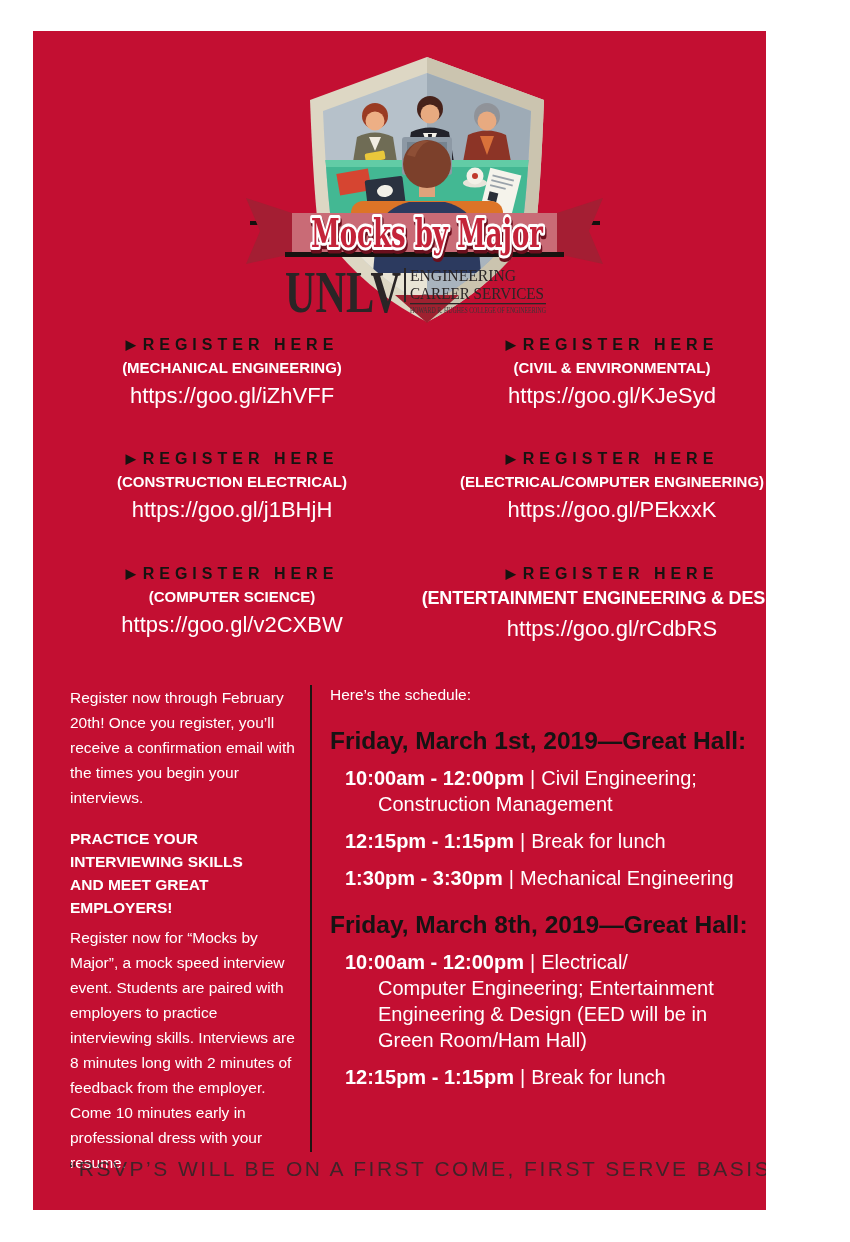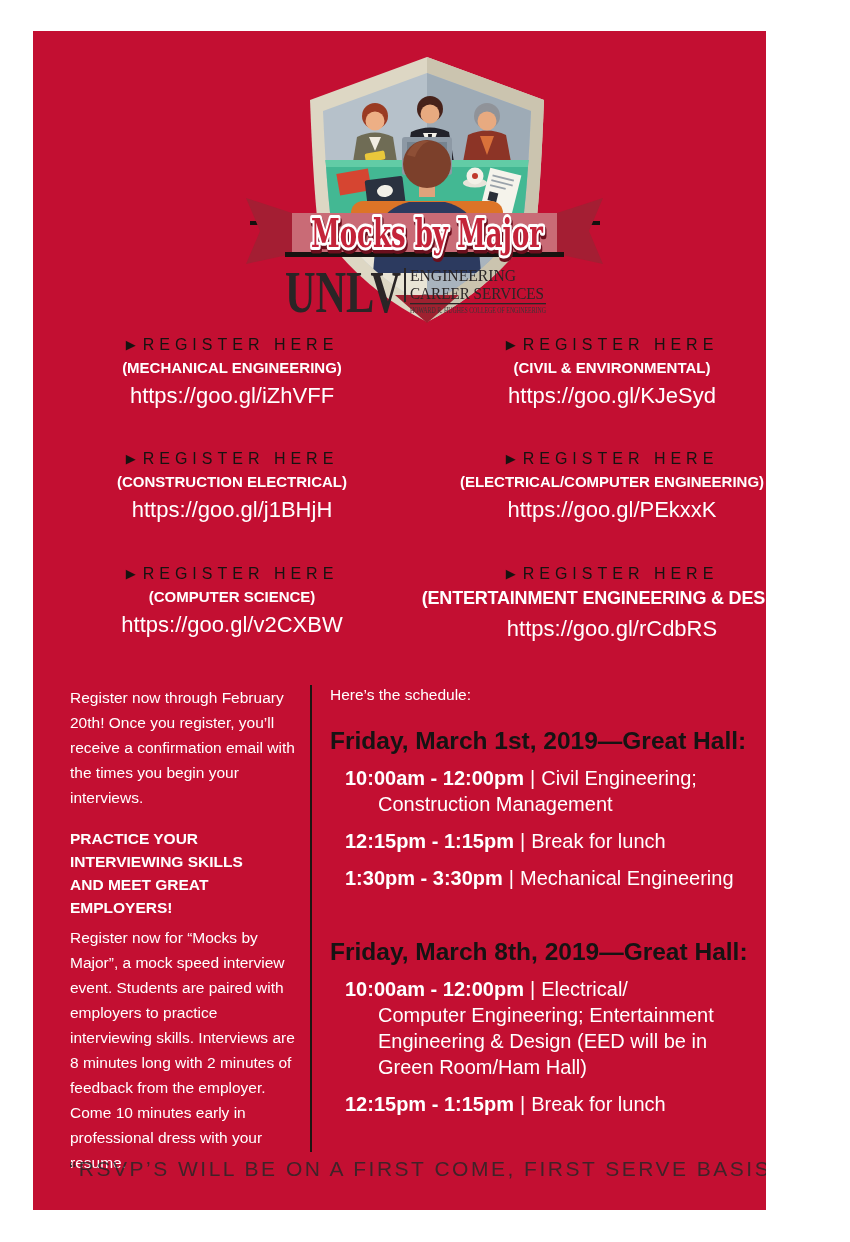--- a/index.html
+++ b/index.html
@@ -5,38 +5,38 @@
   html,body{margin:0;padding:0;background:#ffffff;}
   .frame{position:relative;width:766px;height:1242px;background:#ffffff;overflow:hidden;
          font-family:"Liberation Sans",sans-serif;}
   .poster{position:absolute;left:33px;top:31px;width:784px;height:1179px;background:#C30F32;overflow:hidden;}
 
   
   .hero{position:absolute;left:0;top:0;width:784px;height:300px;}
 
   
   .reg-block{position:absolute;text-align:center;}
-  .reg-heading{font-weight:400;font-size:16px;letter-spacing:5px;color:#171310;white-space:nowrap;}
+  .reg-heading{font-weight:700;font-size:16px;letter-spacing:5px;color:#171310;white-space:nowrap;}
   .reg-heading .arrow{font-size:13px;letter-spacing:0;margin-right:7px;position:relative;top:-1px;}
   .reg-major{margin-top:5px;font-weight:700;font-size:15px;color:#ffffff;white-space:nowrap;}
   .reg-major.tight{font-size:18px;letter-spacing:-0.2px;}
   .reg-url{margin-top:7px;font-weight:400;font-size:22px;color:#ffffff;white-space:nowrap;}
 
   
   .vdivider{position:absolute;left:277px;top:654px;width:2px;height:467px;background:#1b1612;}
 
   .info-col{position:absolute;left:37px;top:654px;width:226px;color:#ffffff;}
   .info-p{font-size:15.5px;line-height:25px;font-weight:400;}
   .info-headline{margin-top:17px;max-width:205px;font-size:15.5px;line-height:23px;font-weight:700;}
   .info-p2{margin-top:6px;}
 
   .sched-col{position:absolute;left:297px;top:654px;width:470px;color:#ffffff;}
   .sched-intro{font-size:15.5px;line-height:20px;}
   .day-title{margin-top:19px;font-size:24.5px;line-height:34px;font-weight:700;color:#161313;white-space:nowrap;}
-  .day-title.second{margin-top:44px;}
+  .day-title.second{margin-top:17px;}
   .items{margin-top:7px;}
   .sched-item{margin:0 0 11px 15px;font-size:20px;line-height:26px;}
   .sched-item .line{white-space:nowrap;}
   .sched-item .cont{padding-left:33px;}
   .time{font-weight:700;}
   .sep{margin:0 6px;font-weight:400;}
 
   
   .footer-quote{position:absolute;left:0;top:1126px;width:100%;text-align:center;
     font-size:21px;letter-spacing:2.5px;font-weight:400;color:#2B2627;opacity:.85;white-space:nowrap;}

